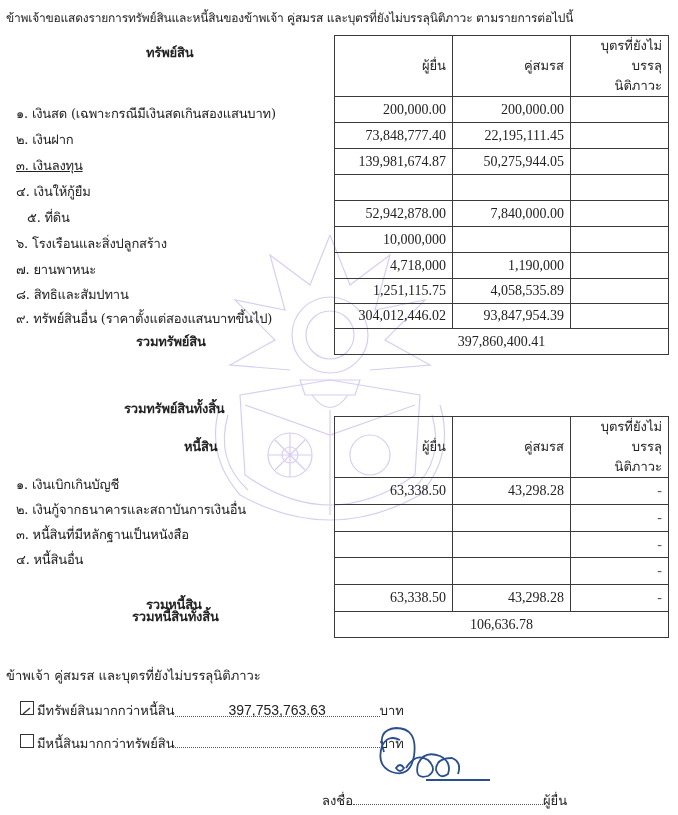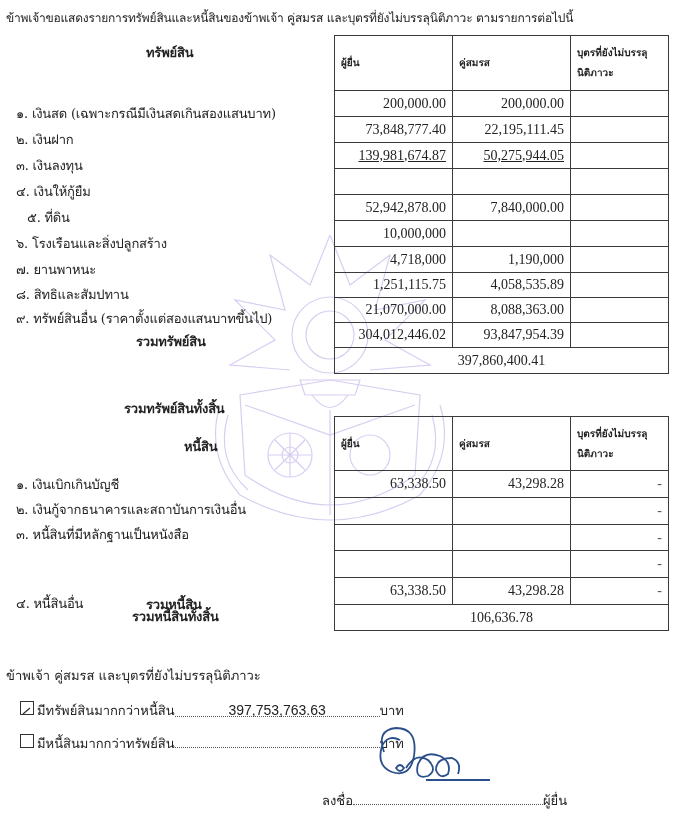--- a/index.html
+++ b/index.html
@@ -22,21 +22,21 @@
     }
     .label.bold { font-weight: bold; }
     table.grid {
       position: absolute; border-collapse: collapse;
       font-family: "Liberation Serif", "DejaVu Serif", serif;
       font-size: 14px;
     }
     table.grid td, table.grid th {
       border: 1.5px solid #3a3a3a; padding: 0 6px; box-sizing: border-box;
     }
-    table.grid th { font-weight: bold; font-size: 10px; text-align: left; line-height: 20px; }
+    table.grid th { font-weight: normal; font-size: 13px; text-align: right; line-height: 20px; }
     table.grid td.num { text-align: right; }
     table.grid td.dash { text-align: right; color: #555; }
     table.grid td.center { text-align: center; }
     .c1 { width: 118px; }
     .c2 { width: 118px; }
     .c3 { width: 98px; }
     .footer-line { position: absolute; font-size: 13px; white-space: nowrap; }
     .checkbox {
       position: absolute; width: 14px; height: 14px; border: 1.3px solid #333;
       box-sizing: border-box; background: #fff;
@@ -70,21 +70,21 @@
     <path d="M20 190 Q5 240 40 280 Q130 330 220 280 Q255 240 240 190"></path>
     <path d="M28 200 Q15 245 48 275"></path>
     <path d="M232 200 Q245 245 212 275"></path>
   </g>
 </svg>
 
 <div class="label bold" style="left:146px; top:42px;">ทรัพย์สิน</div>
 
 <div class="label" style="left:16px; top:103px;">๑. เงินสด (เฉพาะกรณีมีเงินสดเกินสองแสนบาท)</div>
 <div class="label" style="left:16px; top:129px;">๒. เงินฝาก</div>
-<div class="label" style="left:16px; top:155px;">๓. เงินลงทุน</div>
+<div class="label" style="left:16px; top:155px;text-decoration:underline;">๓. เงินลงทุน</div>
 <div class="label" style="left:16px; top:181px;">๔. เงินให้กู้ยืม</div>
 <div class="label" style="left:27px; top:207px;">๕. ที่ดิน</div>
 <div class="label" style="left:16px; top:233px;">๖. โรงเรือนและสิ่งปลูกสร้าง</div>
 <div class="label" style="left:16px; top:259px;">๗. ยานพาหนะ</div>
 <div class="label" style="left:16px; top:284px;">๘. สิทธิและสัมปทาน</div>
 <div class="label" style="left:16px; top:308px;">๙. ทรัพย์สินอื่น (ราคาตั้งแต่สองแสนบาทขึ้นไป)</div>
 <div class="label bold" style="left:136px; top:331px;">รวมทรัพย์สิน</div>
 <div class="label bold" style="left:124px; top:354px;margin-top:44px;">รวมทรัพย์สินทั้งสิ้น</div>
 
 <table class="grid" style="left:334px; top:35px;">
@@ -100,21 +100,21 @@
   <tr style="height:26px;">
     <td class="num">200,000.00</td>
     <td class="num">200,000.00</td>
     <td class="num"></td>
   </tr>
   <tr style="height:26px;">
     <td class="num">73,848,777.40</td>
     <td class="num">22,195,111.45</td>
     <td class="num"></td>
   </tr>
-  <tr style="height:26px;text-decoration:underline;">
+  <tr style="height:26px;">
     <td class="num">139,981,674.87</td>
     <td class="num">50,275,944.05</td>
     <td class="num"></td>
   </tr>
   <tr style="height:26px;">
     <td class="num"></td>
     <td class="num"></td>
     <td class="num"></td>
   </tr>
   <tr style="height:26px;">
@@ -131,41 +131,36 @@
     <td class="num">4,718,000</td>
     <td class="num">1,190,000</td>
     <td class="num"></td>
   </tr>
   <tr style="height:25px;">
     <td class="num">1,251,115.75</td>
     <td class="num">4,058,535.89</td>
     <td class="num"></td>
   </tr>
   <tr style="height:25px;">
-    <td class="num">21,070,000.00</td>
-    <td class="num">8,088,363.00</td>
-    <td class="num"></td>
-  </tr>
-  <tr style="height:25px;">
     <td class="num">304,012,446.02</td>
     <td class="num">93,847,954.39</td>
     <td class="num"></td>
   </tr>
   <tr style="height:26px;">
     <td class="center" colspan="3">397,860,400.41</td>
   </tr>
 </tbody>
   </table>
 
 <div class="label bold" style="left:156px; top:436px;margin-left:28px;">หนี้สิน</div>
 
 <div class="label" style="left:16px; top:474px;">๑. เงินเบิกเกินบัญชี</div>
 <div class="label" style="left:16px; top:499px;">๒. เงินกู้จากธนาคารและสถาบันการเงินอื่น</div>
 <div class="label" style="left:16px; top:524px;">๓. หนี้สินที่มีหลักฐานเป็นหนังสือ</div>
-<div class="label" style="left:16px; top:549px;margin-top:44px;">๔. หนี้สินอื่น</div>
+<div class="label" style="left:16px; top:549px;">๔. หนี้สินอื่น</div>
 <div class="label bold" style="left:146px; top:582px;margin-top:12px;">รวมหนี้สิน</div>
 <div class="label bold" style="left:132px; top:606px;">รวมหนี้สินทั้งสิ้น</div>
 
 <table class="grid" style="left:334px; top:416px;">
   <tbody>
       <tr style="height:54px;">
     <th class="c1">ผู้ยื่น</th>
     <th class="c2">คู่สมรส</th>
     <th class="c3">
       <div>บุตรที่ยังไม่บรรลุ</div>

